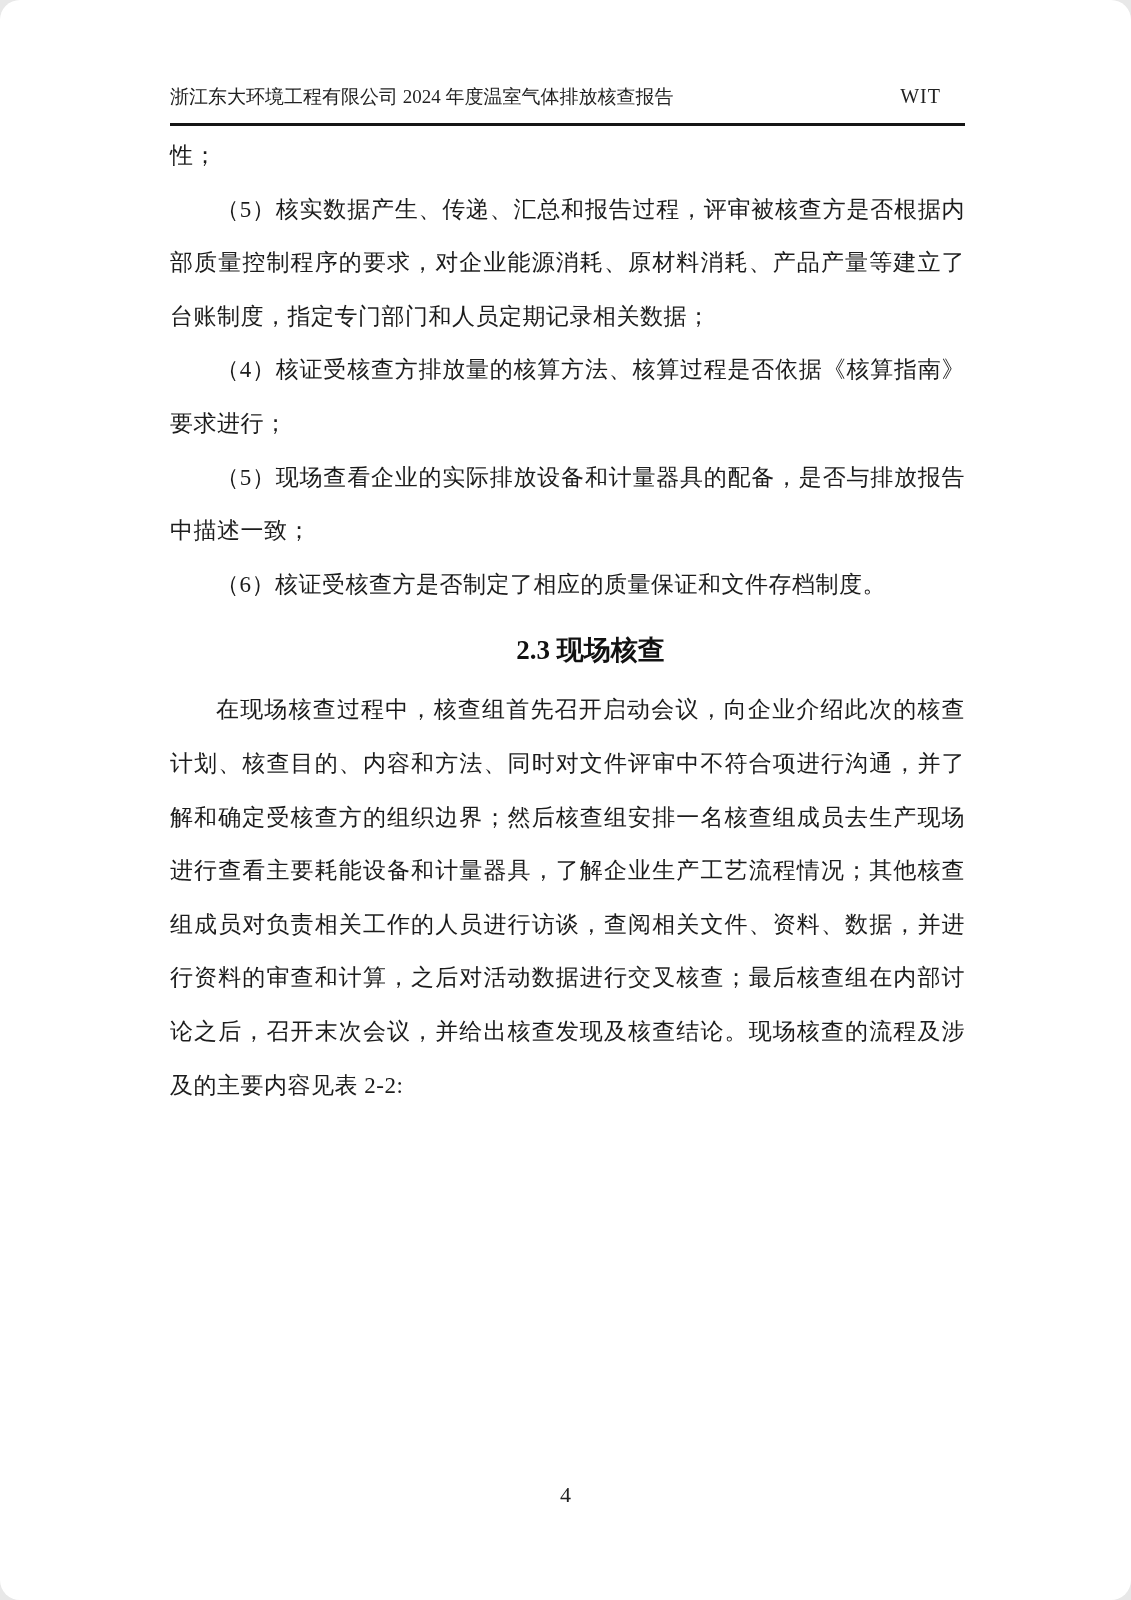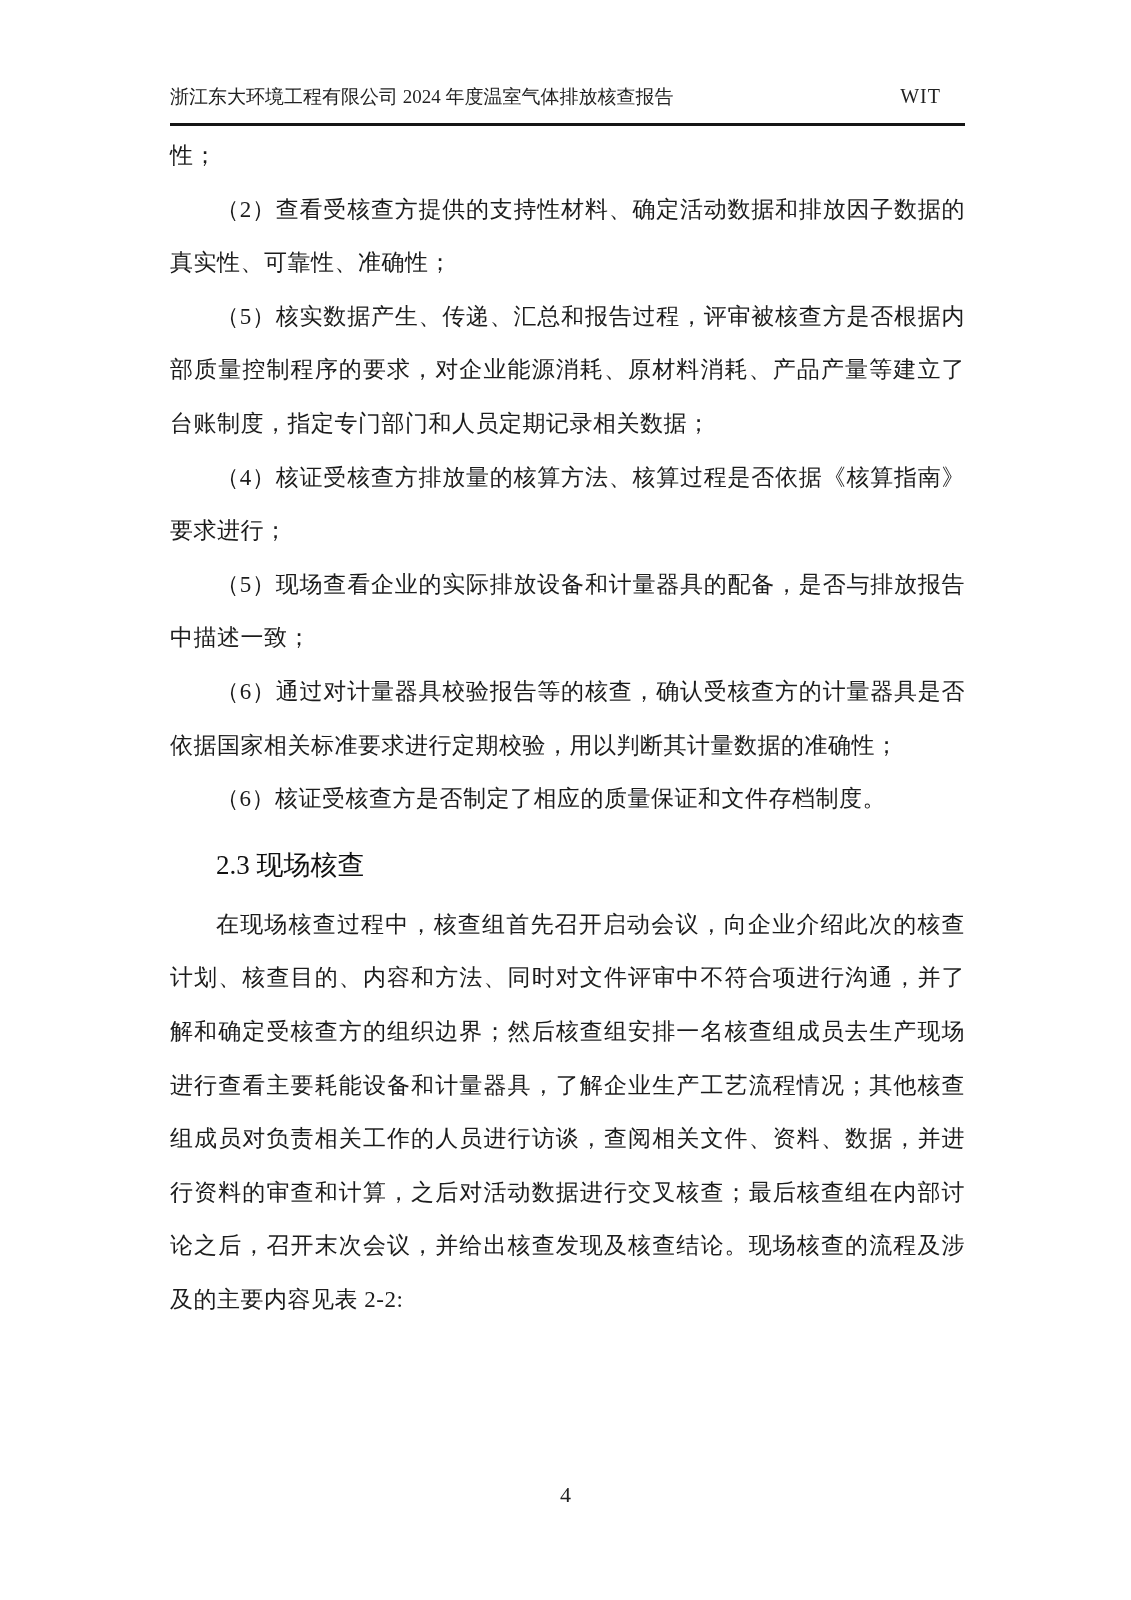--- a/index.html
+++ b/index.html
@@ -7,20 +7,21 @@
     position: relative;
     width: 1131px;
     height: 1600px;
     margin: 0 auto;
     background: #ffffff;
     box-sizing: border-box;
     padding: 84px 166px 0 170px;
     font-family: "Liberation Serif", "DejaVu Serif", serif;
     color: #1c1c1c;
     overflow: hidden;
+    border-radius: 20px;
   }
   .header-row {
     display: flex;
     justify-content: space-between;
     align-items: baseline;
     font-size: 19px;
     color: #222222;
   }
   .header-brand {
     font-size: 20px;
@@ -42,23 +43,24 @@
     text-align: justify;
     text-justify: inter-ideograph;
     letter-spacing: 0.5px;
   }
   main p.indent { text-indent: 2em; }
   main p.cont { text-indent: 0; }
   h2.section-heading {
     margin: 11px 0 5px 0;
     padding-left: 46px;
     font-size: 27px;
-    font-weight: normal;
+    font-weight: bold;
     line-height: 56px;
     color: #111111;
+    text-align: center;
   }
   .footer {
     position: absolute;
     left: 0;
     right: 0;
     bottom: 92px;
     text-align: center;
     font-size: 22px;
     color: #222222;
   }
@@ -71,25 +73,23 @@
   <header>
     <div class="header-row">
       <span>浙江东大环境工程有限公司 2024 年度温室气体排放核查报告</span>
       <span class="header-brand">WIT</span>
     </div>
     <div class="header-rule"></div>
   </header>
 
   <main>
     <p class="cont">性；</p>
-    <p class="indent">（2）查看受核查方提供的支持性材料、确定活动数据和排放因子数据的真实性、可靠性、准确性；</p>
     <p class="indent">（5）核实数据产生、传递、汇总和报告过程，评审被核查方是否根据内部质量控制程序的要求，对企业能源消耗、原材料消耗、产品产量等建立了台账制度，指定专门部门和人员定期记录相关数据；</p>
     <p class="indent">（4）核证受核查方排放量的核算方法、核算过程是否依据《核算指南》要求进行；</p>
     <p class="indent">（5）现场查看企业的实际排放设备和计量器具的配备，是否与排放报告中描述一致；</p>
-    <p class="indent">（6）通过对计量器具校验报告等的核查，确认受核查方的计量器具是否依据国家相关标准要求进行定期校验，用以判断其计量数据的准确性；</p>
     <p class="indent">（6）核证受核查方是否制定了相应的质量保证和文件存档制度。</p>
 
     <h2 class="section-heading">2.3 现场核查</h2>
 
     <p class="indent">在现场核查过程中，核查组首先召开启动会议，向企业介绍此次的核查计划、核查目的、内容和方法、同时对文件评审中不符合项进行沟通，并了解和确定受核查方的组织边界；然后核查组安排一名核查组成员去生产现场进行查看主要耗能设备和计量器具，了解企业生产工艺流程情况；其他核查组成员对负责相关工作的人员进行访谈，查阅相关文件、资料、数据，并进行资料的审查和计算，之后对活动数据进行交叉核查；最后核查组在内部讨论之后，召开末次会议，并给出核查发现及核查结论。现场核查的流程及涉及的主要内容见表 2-2:</p>
   </main>
 
   <div class="footer">
     <span>4</span>
   </div>

